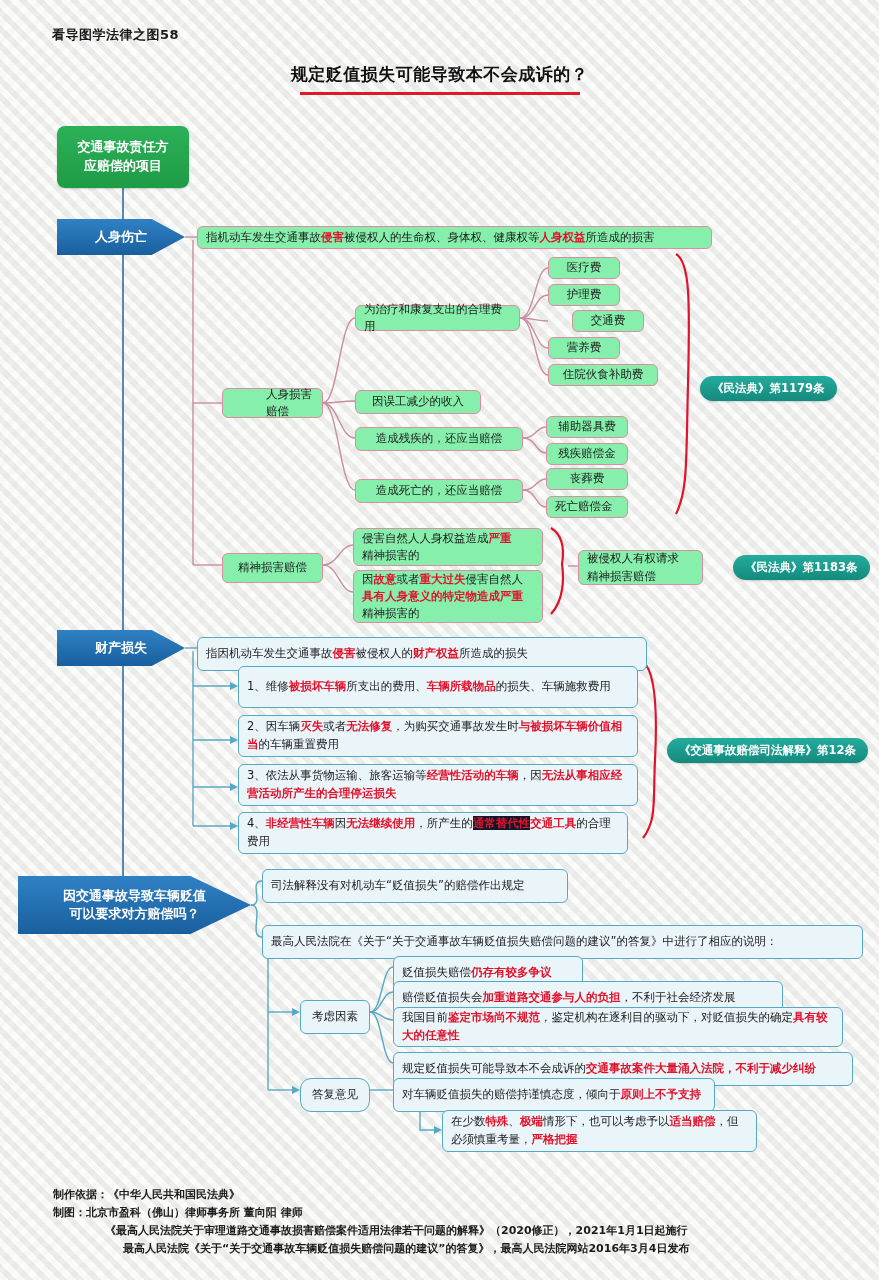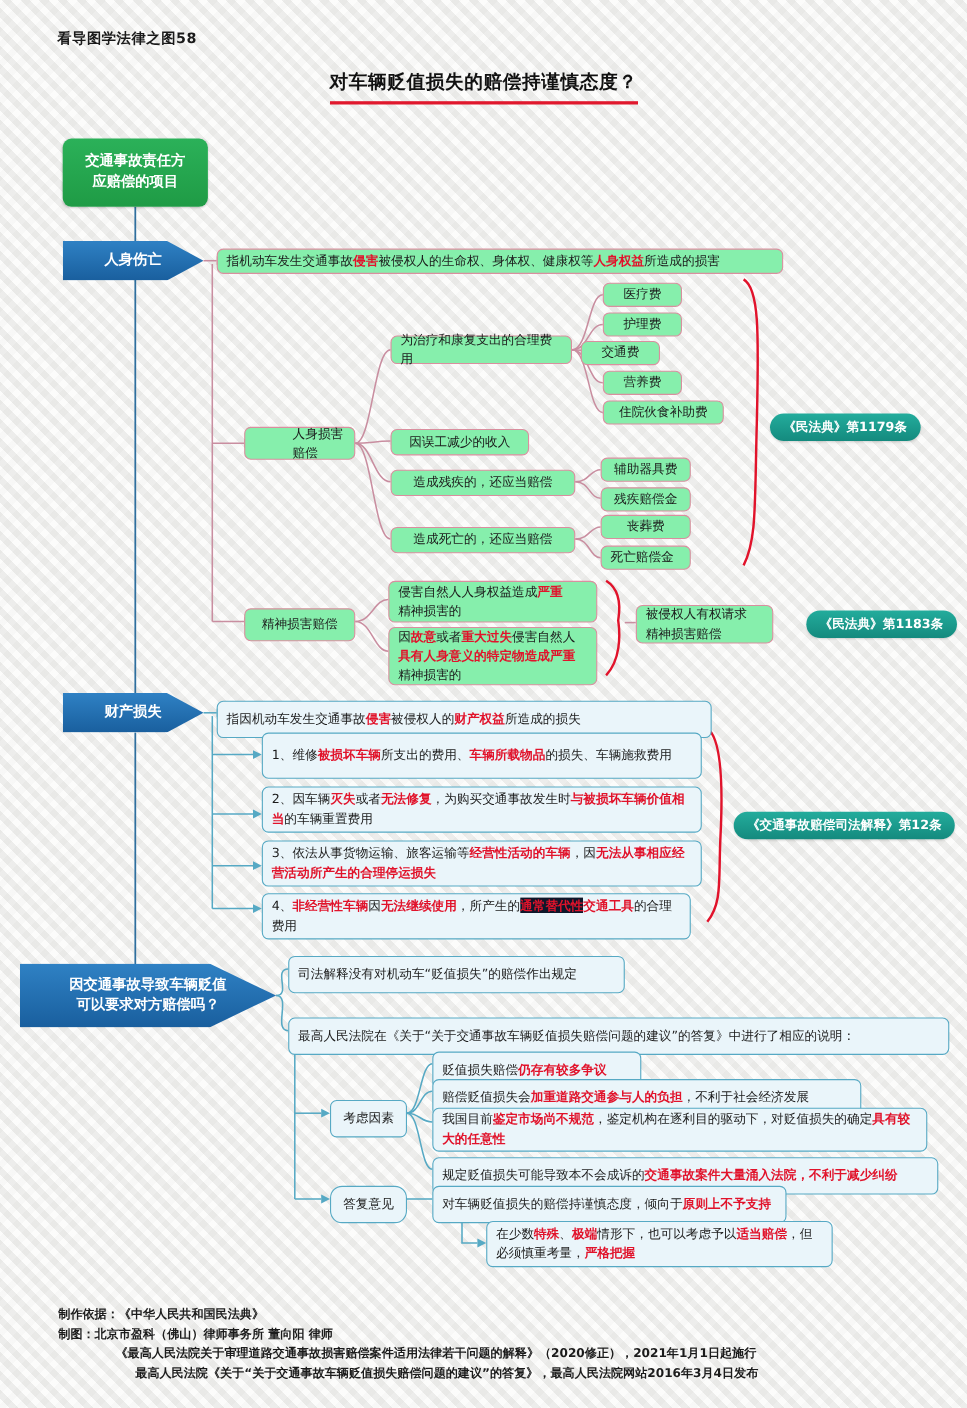--- a/index.html
+++ b/index.html
@@ -144,21 +144,21 @@
     <polygon points="230,736 238,740 230,744"></polygon>
     <polygon points="230,783 238,787 230,791"></polygon>
     <polygon points="230,822 238,826 230,830"></polygon>
     <polygon points="292,1008 300,1012 292,1016"></polygon>
     <polygon points="292,1086 300,1090 292,1094"></polygon>
     <polygon points="434,1126 442,1130 434,1134"></polygon>
   </g>
 </svg>
 
 <div class="abs" id="brand">看导图学法律之图58</div>
-<div class="abs" id="title">对车辆贬值损失的赔偿持谨慎态度？</div>
+<div class="abs" id="title">规定贬值损失可能导致本不会成诉的？</div>
 <div class="abs" id="title-rule"></div>
 
 <div class="abs" id="root">
   <span id="rootlbl">交通事故责任方<br>应赔偿的项目</span>
 </div>
 
 <div class="abs arrow" id="n-injury">
   <span>人身伤亡</span>
 </div>
 
@@ -172,21 +172,21 @@
 
 <div class="abs pink" style="left:355px;top:305px;width:165px;height:26px;justify-content:center;">
   <span>为治疗和康复支出的合理费用</span>
 </div>
 <div class="abs pink tiny" style="left:548px;top:257px;width:72px;height:22px;justify-content:center;">
     <span>医疗费</span>
   </div>
 <div class="abs pink tiny" style="left:548px;top:284px;width:72px;height:22px;justify-content:center;">
     <span>护理费</span>
   </div>
-<div class="abs pink tiny" style="left:528px;top:310px;width:72px;height:22px;justify-content:center;">
+<div class="abs pink tiny" style="left:572px;top:310px;width:72px;height:22px;justify-content:center;">
     <span>交通费</span>
   </div>
 <div class="abs pink tiny" style="left:548px;top:337px;width:72px;height:22px;justify-content:center;">
     <span>营养费</span>
   </div>
 <div class="abs pink tiny" style="left:548px;top:364px;width:110px;height:22px;justify-content:center;">
     <span>住院伙食补助费</span>
   </div>
 
 <div class="abs pink" style="left:355px;top:390px;width:126px;height:24px;justify-content:center;">

